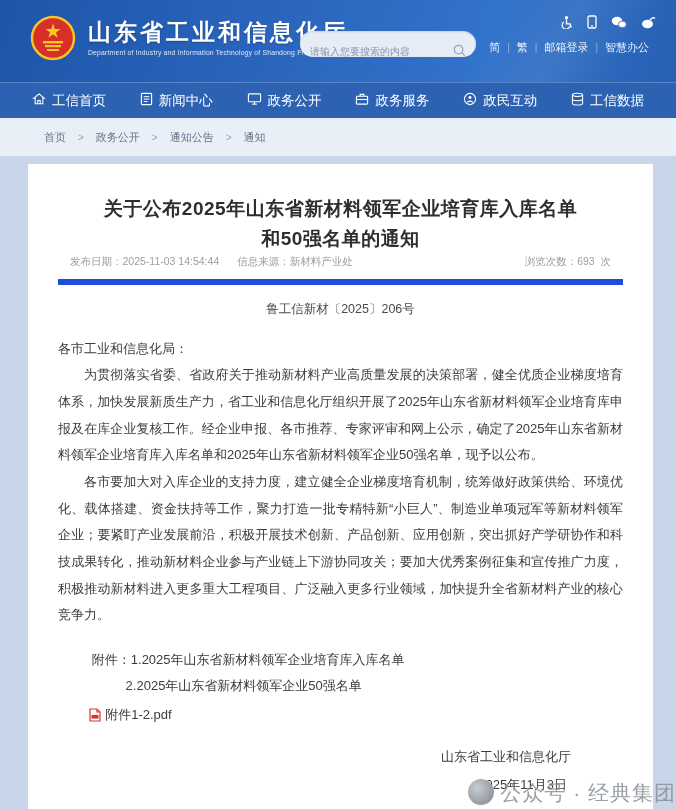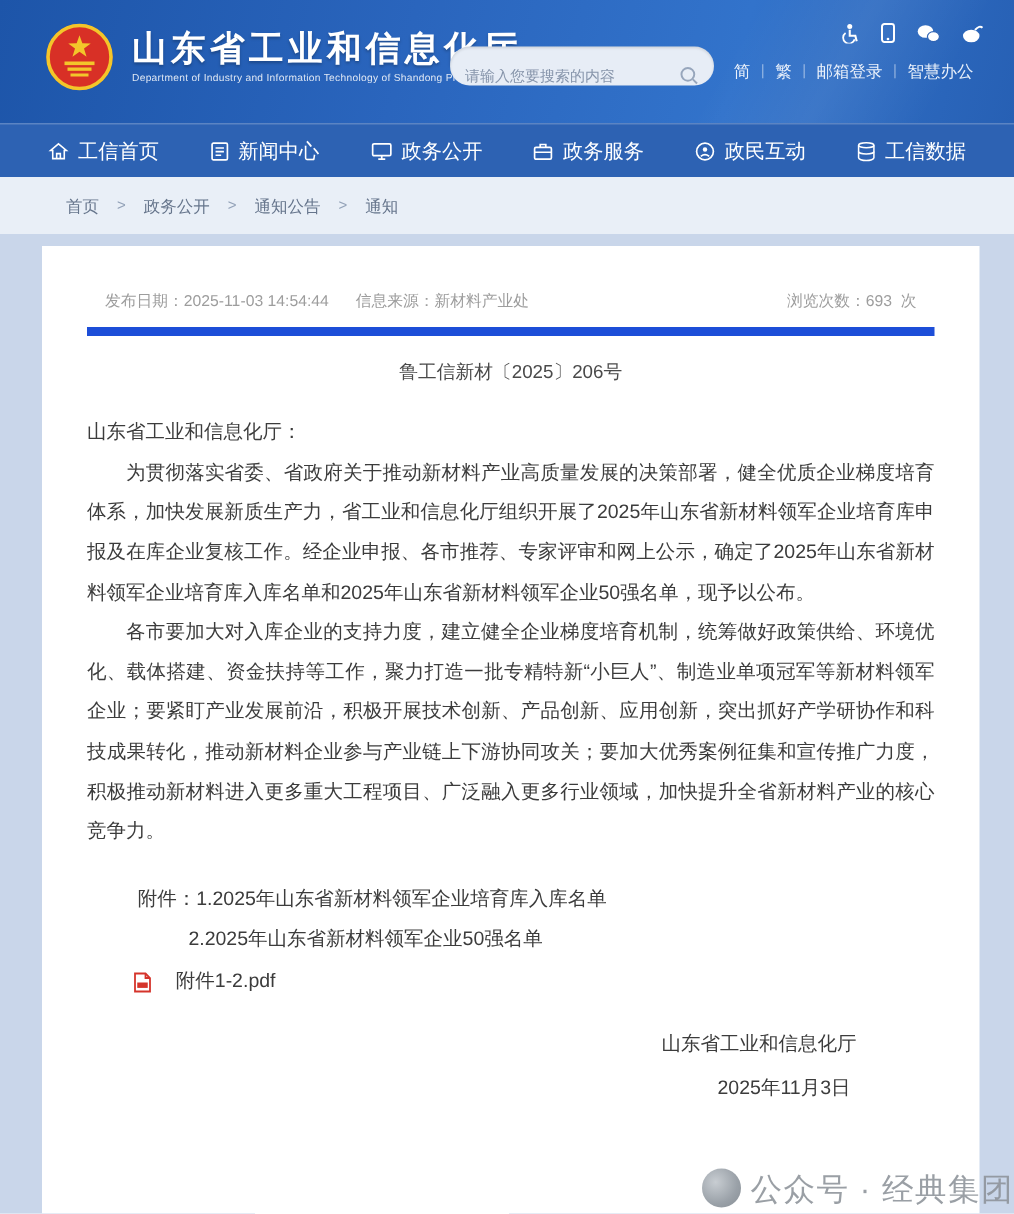--- a/index.html
+++ b/index.html
@@ -41,21 +41,21 @@
   .hdr-icons svg { display:block; }
   .hdr-links { margin-top:10px; display:flex; gap:0; justify-content:flex-end; align-items:center; }
   .hdr-link { color:#eaf1fb; font-size:11px; padding:0 7px; cursor:pointer; white-space:nowrap; }
   .hdr-sep { color:rgba(255,255,255,.45); font-size:10px; }
 
   
   .main-nav {
     height:36px; background:#2d62b3; border-top:1px solid rgba(255,255,255,.22);
     display:flex; align-items:center; justify-content:space-between; padding:0 32px;
   }
-  .nav-item { display:flex; align-items:center; gap:6px; color:#fff; font-size:13.5px; cursor:pointer; white-space:nowrap; }
+  .nav-item { display:flex; align-items:flex-start; gap:6px; color:#fff; font-size:13.5px; cursor:pointer; white-space:nowrap; }
   .nav-item svg { display:block; }
 
   
   .crumb-bar {
     height:38px; background:#e9eff7; display:flex; align-items:center; padding:0 44px;
     font-size:11px; color:#66758c;
   }
   .crumb-item { cursor:pointer; }
   .crumb-sep { margin:0 12px; color:#93a2b8; font-size:10px; }
 
@@ -75,21 +75,21 @@
   .meta-left { display:flex; gap:18px; }
   .meta-spacer { flex:1; }
   .doc-number { text-align:center; font-size:12.5px; color:#4a4a4a; margin-top:16px; }
 
   .body-text { margin-top:18px; font-size:13px; color:#3c3c3c; line-height:2.05; text-align:justify; }
   .para-indent { text-indent:2em; }
 
   .att-block { margin-top:18px; font-size:13px; color:#3c3c3c; line-height:2.05; }
   .att-line1 { margin-left:2.6em; }
   .att-line2 { margin-left:5.2em; }
-  .att-file { margin-left:2.4em; margin-top:2px; display:flex; align-items:center; gap:16px; cursor:pointer; }
+  .att-file { margin-left:2.4em; margin-top:2px; display:flex; align-items:center; gap:4px; cursor:pointer; }
   .att-file svg { display:block; }
 
   .sign-block { margin-top:14px; display:flex; flex-direction:column; align-items:flex-end; padding-right:52px; font-size:13px; color:#3c3c3c; line-height:2.2; }
   .sign-date { margin-right:4px; }
 
   
   .watermark {
     position:absolute; right:0; bottom:2px; display:flex; gap:6px;
     color:rgba(140,146,153,.88); font-size:21px; letter-spacing:1px; z-index:5;
     font-family:"Liberation Sans",sans-serif; white-space:nowrap;
@@ -212,34 +212,38 @@
     <span class="crumb-item">首页</span>
     <span class="crumb-sep">&gt;</span>
     <span class="crumb-item">政务公开</span>
     <span class="crumb-sep">&gt;</span>
     <span class="crumb-item">通知公告</span>
     <span class="crumb-sep">&gt;</span>
     <span class="crumb-item">通知</span>
   </div>
 
   <main class="card">
+    <h1 class="article-title">
+      <span>关于公布2025年山东省新材料领军企业培育库入库名单</span><br>
+      <span>和50强名单的通知</span>
+    </h1>
 
     <div class="meta-row">
       <div class="meta-left">
         <span><span>发布日期：</span><span>2025-11-03 14:54:44</span></span>
         <span><span>信息来源：</span><span>新材料产业处</span></span>
       </div>
       <div class="meta-spacer"></div>
       <span><span>浏览次数：</span><span>693</span>&nbsp;&nbsp;<span>次</span></span>
     </div>
 
     <div class="doc-number">鲁工信新材〔2025〕206号</div>
 
     <div class="body-text">
-      <p>山东省工业和信息化厅：</p>
+      <p>各市工业和信息化局：</p>
       <p class="para-indent">为贯彻落实省委、省政府关于推动新材料产业高质量发展的决策部署，健全优质企业梯度培育体系，加快发展新质生产力，省工业和信息化厅组织开展了2025年山东省新材料领军企业培育库申报及在库企业复核工作。经企业申报、各市推荐、专家评审和网上公示，确定了2025年山东省新材料领军企业培育库入库名单和2025年山东省新材料领军企业50强名单，现予以公布。</p>
       <p class="para-indent">各市要加大对入库企业的支持力度，建立健全企业梯度培育机制，统筹做好政策供给、环境优化、载体搭建、资金扶持等工作，聚力打造一批专精特新“小巨人”、制造业单项冠军等新材料领军企业；要紧盯产业发展前沿，积极开展技术创新、产品创新、应用创新，突出抓好产学研协作和科技成果转化，推动新材料企业参与产业链上下游协同攻关；要加大优秀案例征集和宣传推广力度，积极推动新材料进入更多重大工程项目、广泛融入更多行业领域，加快提升全省新材料产业的核心竞争力。</p>
     </div>
 
     <div class="att-block">
       <div class="att-line1">
         <span>附件：</span><span>1.2025年山东省新材料领军企业培育库入库名单</span>
       </div>
       <div class="att-line2">
         <span>2.2025年山东省新材料领军企业50强名单</span>

